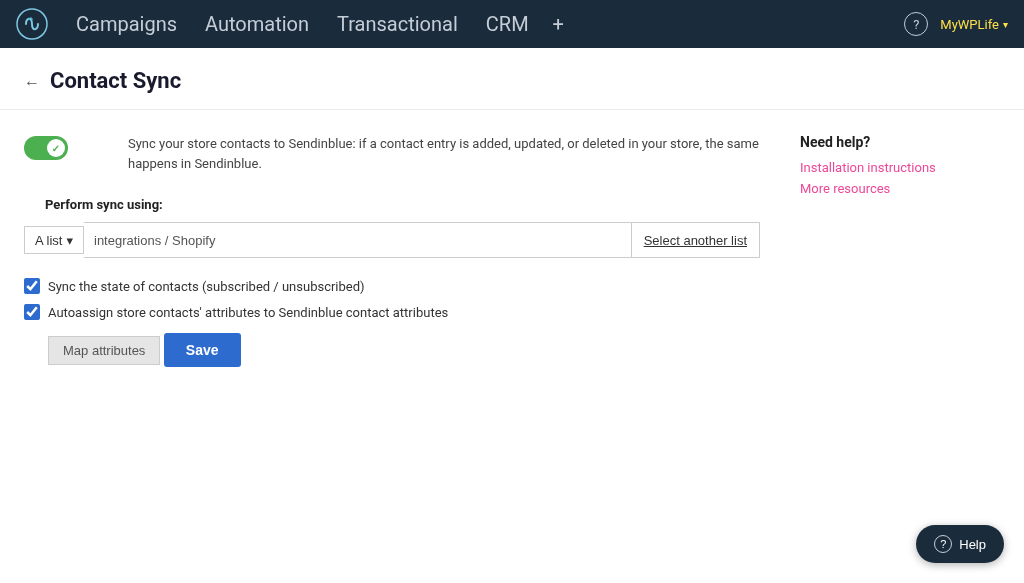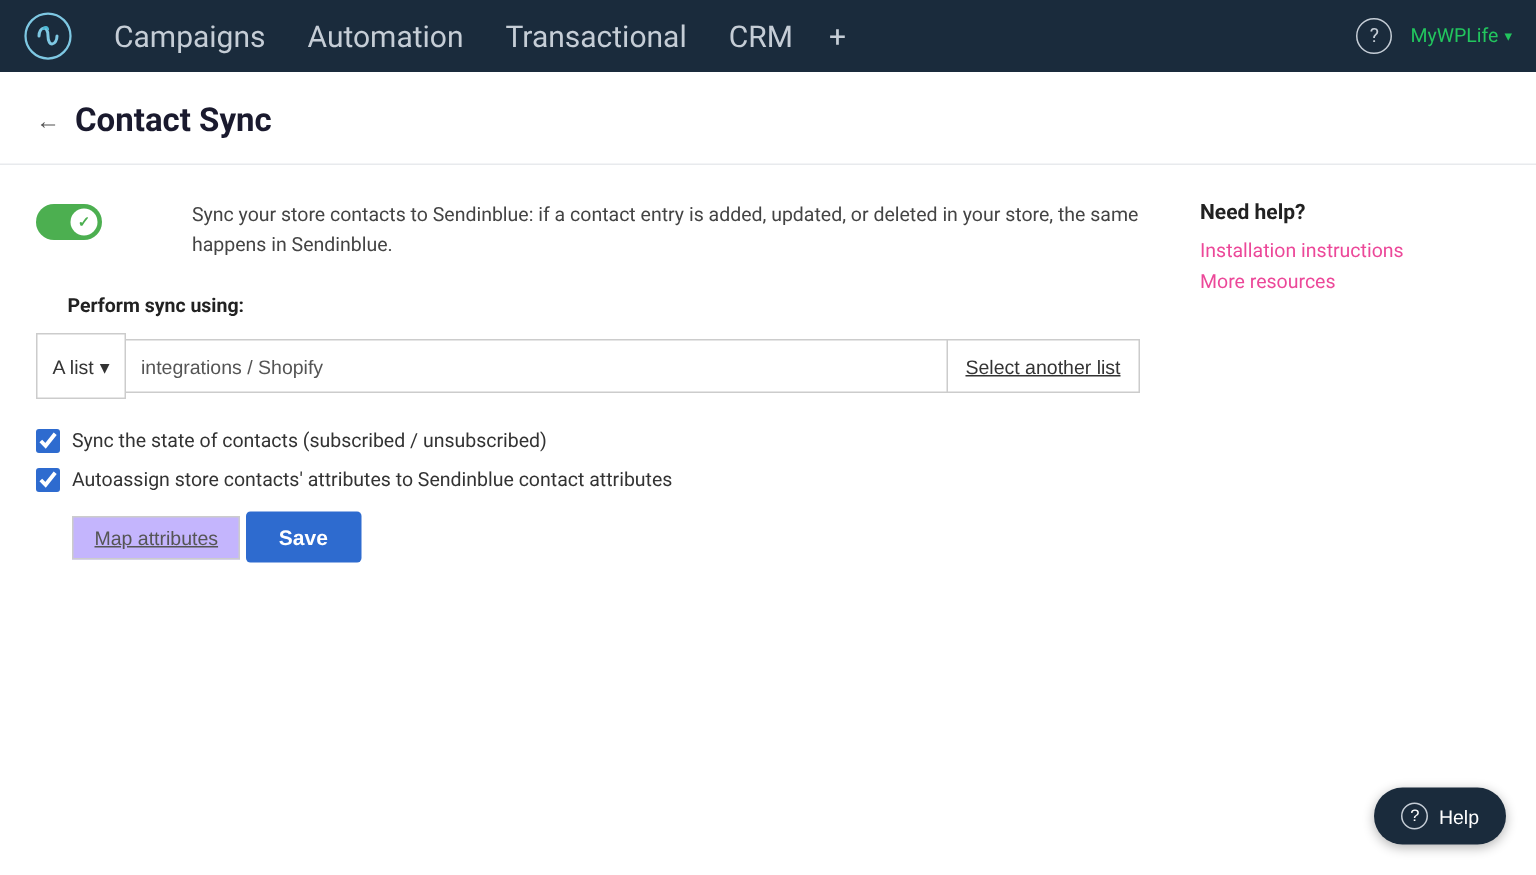--- a/index.html
+++ b/index.html
@@ -50,21 +50,21 @@
       width: 24px; height: 24px;
       background: transparent;
       border: 1.5px solid #c5cdd6;
       border-radius: 50%;
       display: flex; align-items: center; justify-content: center;
       color: #c5cdd6;
       font-size: 13px;
       cursor: pointer;
     }
     .nav-user {
-      color: #22c55e;
+      color: #fde047;
       font-size: 13px;
       cursor: pointer;
       display: flex; align-items: center; gap: 4px;
     }
     .nav-user-caret { font-size: 10px; }
 
     
     .page-wrapper {
       max-width: 1024px;
       margin: 0 auto;
@@ -162,21 +162,21 @@
     }
     .list-select-btn {
       border: 1px solid #ccc;
       background: #fff;
       padding: 6px 10px;
       font-size: 13px;
       cursor: pointer;
       display: flex;
       align-items: center;
       gap: 4px;
-      height: 44px;
+      height: 28px;
       white-space: nowrap;
       color: #333;
     }
     .list-value-input {
       border: 1px solid #ccc;
       border-left: none;
       padding: 6px 10px;
       font-size: 13px;
       color: #555;
       height: 36px;
@@ -208,29 +208,28 @@
     }
     .checkbox-row input[type="checkbox"] {
       width: 16px; height: 16px;
       accent-color: #2e6bcf;
       cursor: pointer;
     }
 
     
     .map-attributes-btn {
       border: 1px solid #ccc;
-      background: #c4b5fd;
+      background: #e5e5e5;
       padding: 6px 14px;
       font-size: 13px;
       color: #555;
       cursor: pointer;
       margin-top: 6px;
       margin-left: 24px;
       margin-bottom: 28px;
-      text-decoration: underline;
     }
 
     
     .save-btn {
       background: #2e6bcf;
       color: #fff;
       border: none;
       padding: 9px 22px;
       font-size: 14px;
       font-weight: 600;

